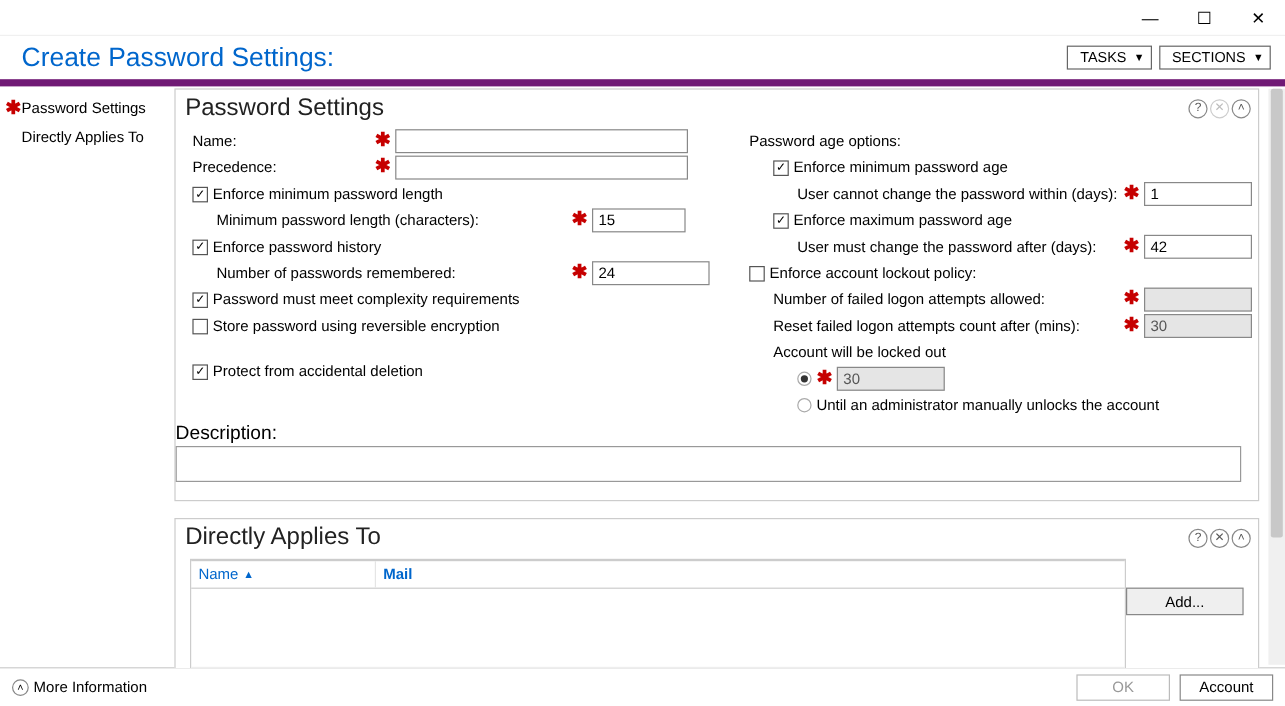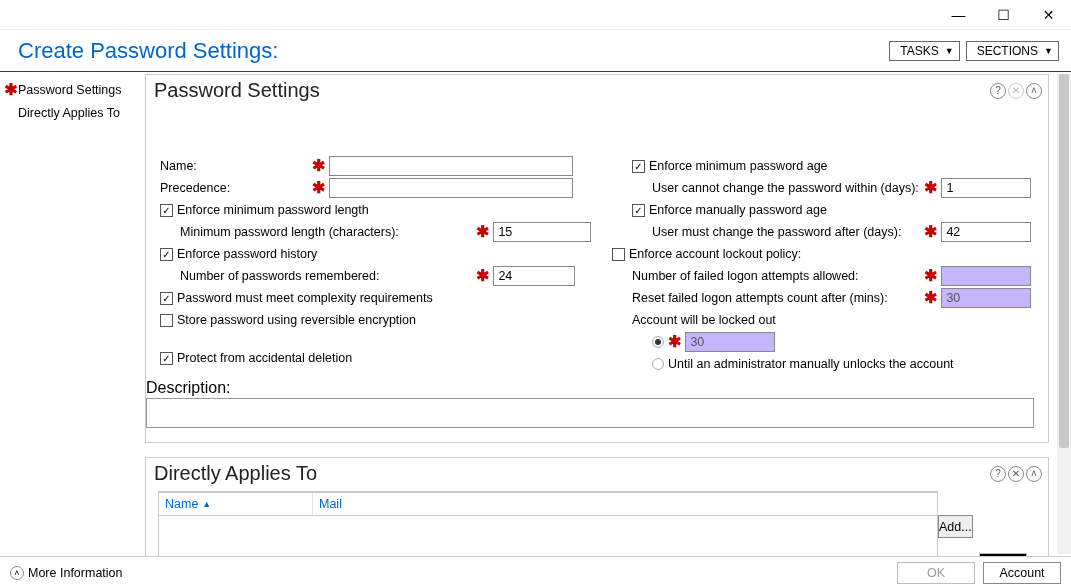--- a/index.html
+++ b/index.html
@@ -1,21 +1,21 @@
 <!DOCTYPE html>
 <html><head>
 <meta charset="utf-8">
 <style>
 * { box-sizing: border-box; margin: 0; padding: 0; font-family: "Segoe UI", Tahoma, sans-serif; }
 html, body { width: 1071px; height: 588px; overflow: hidden; background: #fff; }
 
 .titlebar { height: 30px; display: flex; justify-content: flex-end; align-items: center; border-bottom: 1px solid #f0f0f0; }
 .tb-btn { width: 45px; height: 30px; display:flex; align-items:center; justify-content:center; font-size:14px; color:#000; }
 
-.header { height: 42px; display:flex; align-items:center; justify-content:space-between; padding: 0 12px 0 18px; border-bottom: 1px solid #701a75; }
+.header { height: 42px; display:flex; align-items:center; justify-content:space-between; padding: 0 12px 0 18px; border-bottom: 6px solid #701a75; }
 .header-title { font-size: 22px; font-weight: 300; color:#0066cc; }
 .header-buttons { display:flex; gap:6px; }
 .dropdown-btn { border:1px solid #666; background:#fff; font-size:12px; padding:2px 20px 2px 10px; position:relative; }
 .dropdown-btn::after { content:"▼"; font-size:9px; position:absolute; right:5px; top:4px; }
 
 .body { display:flex; height: calc(588px - 30px - 42px - 32px); }
 
 .sidebar { width: 143px; padding: 6px 0 0 0; }
 .side-row { display:flex; align-items:center; font-size:12.5px; padding:2px 4px 2px 4px; color:#000; }
 .side-req { color:#c60000; font-size:16px; font-weight:bold; width:14px; text-align:center; }
@@ -26,48 +26,48 @@
 .scrollbar { position:absolute; right:0; top:2px; bottom:2px; width:14px; background:#f0f0f0; }
 .scrollbar-thumb { position:absolute; left:2px; right:2px; top:0; height:78%; background:#c8c8c8; border-radius:2px; }
 
 .section { border:1px solid #ccc; margin: 2px 8px 14px 2px; padding: 0 0 10px 0; background:#fff; }
 .section-h { display:flex; align-items:center; justify-content:space-between; padding: 4px 6px 6px 8px; }
 .section-title { font-size: 20px; font-weight:300; color:#222; }
 .section-h-icons { display:flex; gap:2px; }
 .round-icon { width:16px; height:16px; border:1px solid #888; border-radius:50%; display:flex; align-items:center; justify-content:center; font-size:10px; line-height:1; color:#555; background:#fff; }
 .round-icon.disabled { color:#bbb; border-color:#ccc; }
 
-.grid { display:grid; grid-template-columns: 440px 1fr; gap: 0 12px; padding: 0 14px 0 14px; font-size:12.5px; color:#000;margin-top:48px; }
+.grid { display:grid; grid-template-columns: 440px 1fr; gap: 0 24px; padding: 0 14px 0 14px; font-size:12.5px; color:#000; }
 .col { display:flex; flex-direction:column; gap:2px; }
 
 .row { display:flex; align-items:center; min-height:20px; gap:4px; }
 .label { white-space:nowrap; }
 .req { color:#c60000; font-size:16px; font-weight:bold; line-height:1; }
 .text-in { border:1px solid #888; height:20px; font-size:12.5px; padding:0 4px; background:#fff; }
-.text-in.dis { background:#c4b5fd; color:#555; }
+.text-in.dis { background:#e5e5e5; color:#555; }
 .check { width:13px; height:13px; border:1px solid #555; display:inline-flex; align-items:center; justify-content:center; font-size:10px; color:#000; background:#fff; flex-shrink:0; }
 .check.checked::after { content:"✓"; }
 .radio { width:12px; height:12px; border:1px solid #555; border-radius:50%; display:inline-flex; align-items:center; justify-content:center; flex-shrink:0; }
 .radio.sel::after { content:""; width:6px; height:6px; background:#333; border-radius:50%; }
 .radio.dis { border-color:#aaa; }
 .indent1 { padding-left: 20px; }
 .indent2 { padding-left: 40px; }
 .desc-box { margin: 4px 14px 0 0; }
 .desc-ta { width:100%; height:30px; border:1px solid #999; resize:none; }
 
 .table-head { display:flex; border-top:1px solid #ccc; border-bottom:1px solid #ccc; margin:0 0 0 0; }
 .th { font-size:12.5px; color:#0066cc; padding:4px 6px; }
 .th1 { width:154px; border-right:1px solid #e5e5e5; display:flex; align-items:center; gap:4px; }
-.th2 { flex:1; }
+.th2 { flex:1;font-weight:bold; }
 .sort-arrow { color:#0066cc; font-size:9px; }
 .table-body { height:66px; border-bottom:1px solid #eee; }
 
 .sec2-body { display:flex; padding: 0 12px; gap:0; }
 .sec2-left { flex:1; border:1px solid #ccc; }
-.sec2-right { width:98px; display:flex; gap:6px; padding-top:24px; }
+.sec2-right { width:98px; display:flex; flex-direction:column; gap:6px; padding-top:24px; }
 .btn { border:1px solid #888; background:#efefef; font-size:12.5px; height:23px; }
 .btn.dis { color:#888; background:#000000; border-color:#bbb;margin-top:38px; }
 
 .footer { height:32px; border-top:1px solid #ccc; display:flex; align-items:center; justify-content:space-between; padding:0 10px; }
 .footer-left { display:flex; align-items:center; gap:4px; font-size:12.5px; }
 .chev-up { width:14px; height:14px; border:1px solid #888; border-radius:50%; display:flex; align-items:center; justify-content:center; font-size:9px; }
 .footer-right { display:flex; gap:8px; }
 .fbtn { width:78px; height:22px; border:1px solid #888; background:#fff; font-size:12.5px; }
 .fbtn.dis { color:#999; border-color:#bbb; }
 </style>
@@ -126,59 +126,62 @@
               <span class="req">✱</span>
               <input class="text-in" style="width: 244px;" value="">
             </div>
             <div class="row">
               <span class="check checked"></span>
               <span class="label">Enforce minimum password length</span>
             </div>
             <div class="row indent1">
               <span class="label" style="width:292px">Minimum password length (characters):</span>
               <span class="req">✱</span>
-              <input class="text-in" style="width: 98px;" value="15">
+              <input class="text-in" style="width: 78px;" value="15">
             </div>
             <div class="row">
               <span class="check checked"></span>
               <span class="label">Enforce password history</span>
             </div>
             <div class="row indent1">
               <span class="label" style="width:292px">Number of passwords remembered:</span>
               <span class="req">✱</span>
-              <input class="text-in" style="width: 82px;" value="24">
+              <input class="text-in" style="width: 98px;" value="24">
             </div>
             <div class="row">
               <span class="check checked"></span>
               <span class="label">Password must meet complexity requirements</span>
             </div>
             <div class="row">
               <span class="check"></span>
               <span class="label">Store password using reversible encryption</span>
             </div>
             <div style="height:14px"></div>
             <div class="row">
               <span class="check checked"></span>
               <span class="label">Protect from accidental deletion</span>
             </div>
           </div>
 
           <div class="col">
+            <div class="row">
+              <span class="label">Password age options:</span>
+            </div>
             <div class="row indent1">
               <span class="check checked"></span>
               <span class="label">Enforce minimum password age</span>
             </div>
             <div class="row indent2">
               <span class="label" style="width:268px">User cannot change the password within (days):</span>
               <span class="req">✱</span>
               <input class="text-in" style="width: 90px;" value="1">
             </div>
             <div class="row indent1">
               <span class="check checked"></span>
-              <span class="label">Enforce manually password age</span>
+              <span class="label">Enforce maximum password age</span>
             </div>
             <div class="row indent2">
               <span class="label" style="width:268px">User must change the password after (days):</span>
               <span class="req">✱</span>
               <input class="text-in" style="width: 90px;" value="42">
             </div>
             <div class="row">
               <span class="check"></span>
               <span class="label">Enforce account lockout policy:</span>
             </div>

